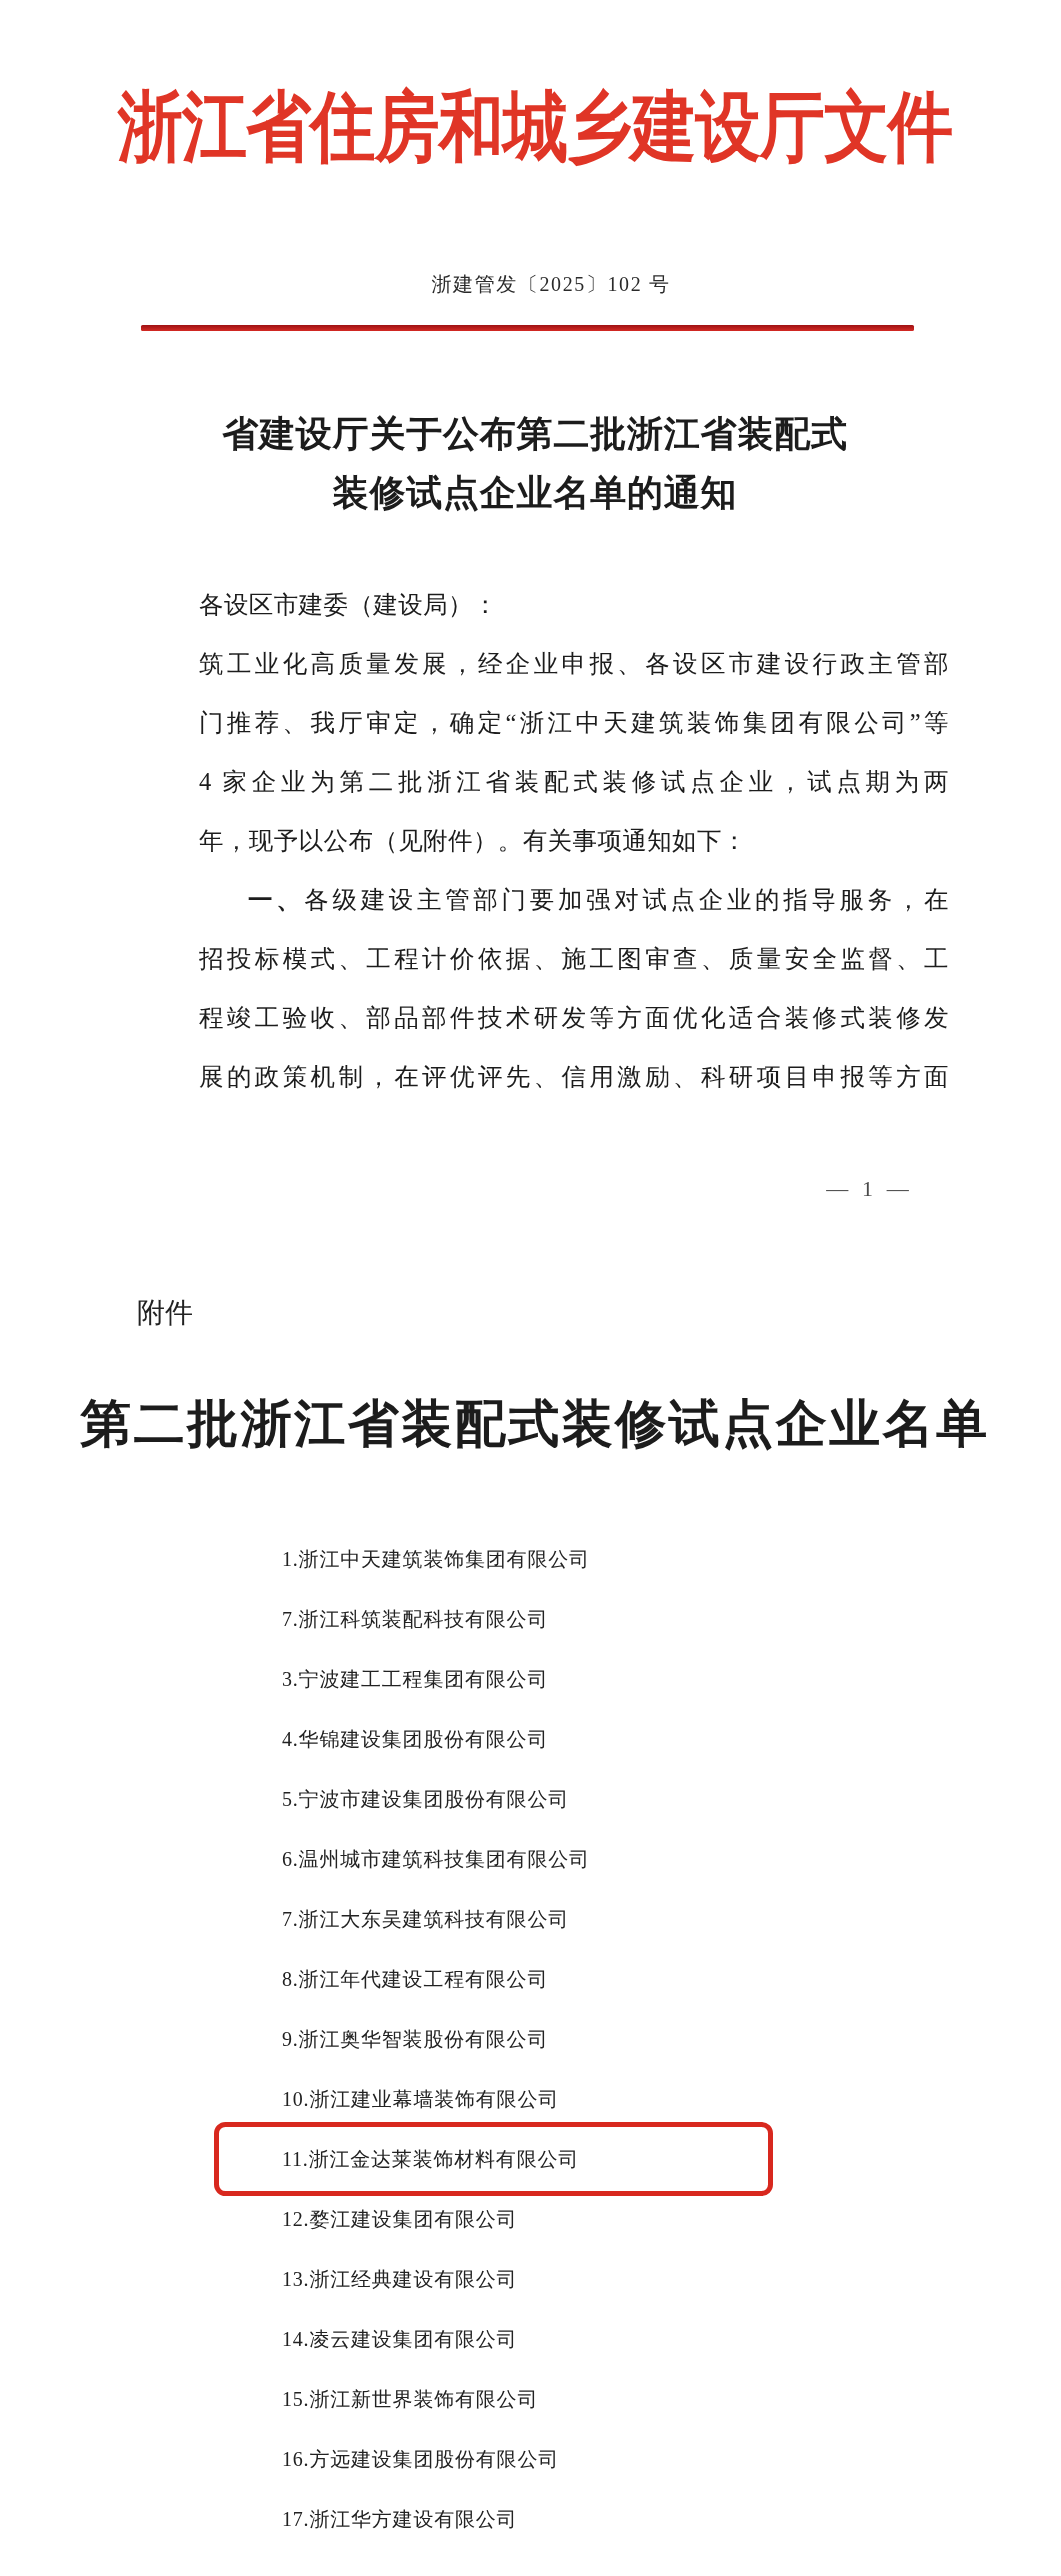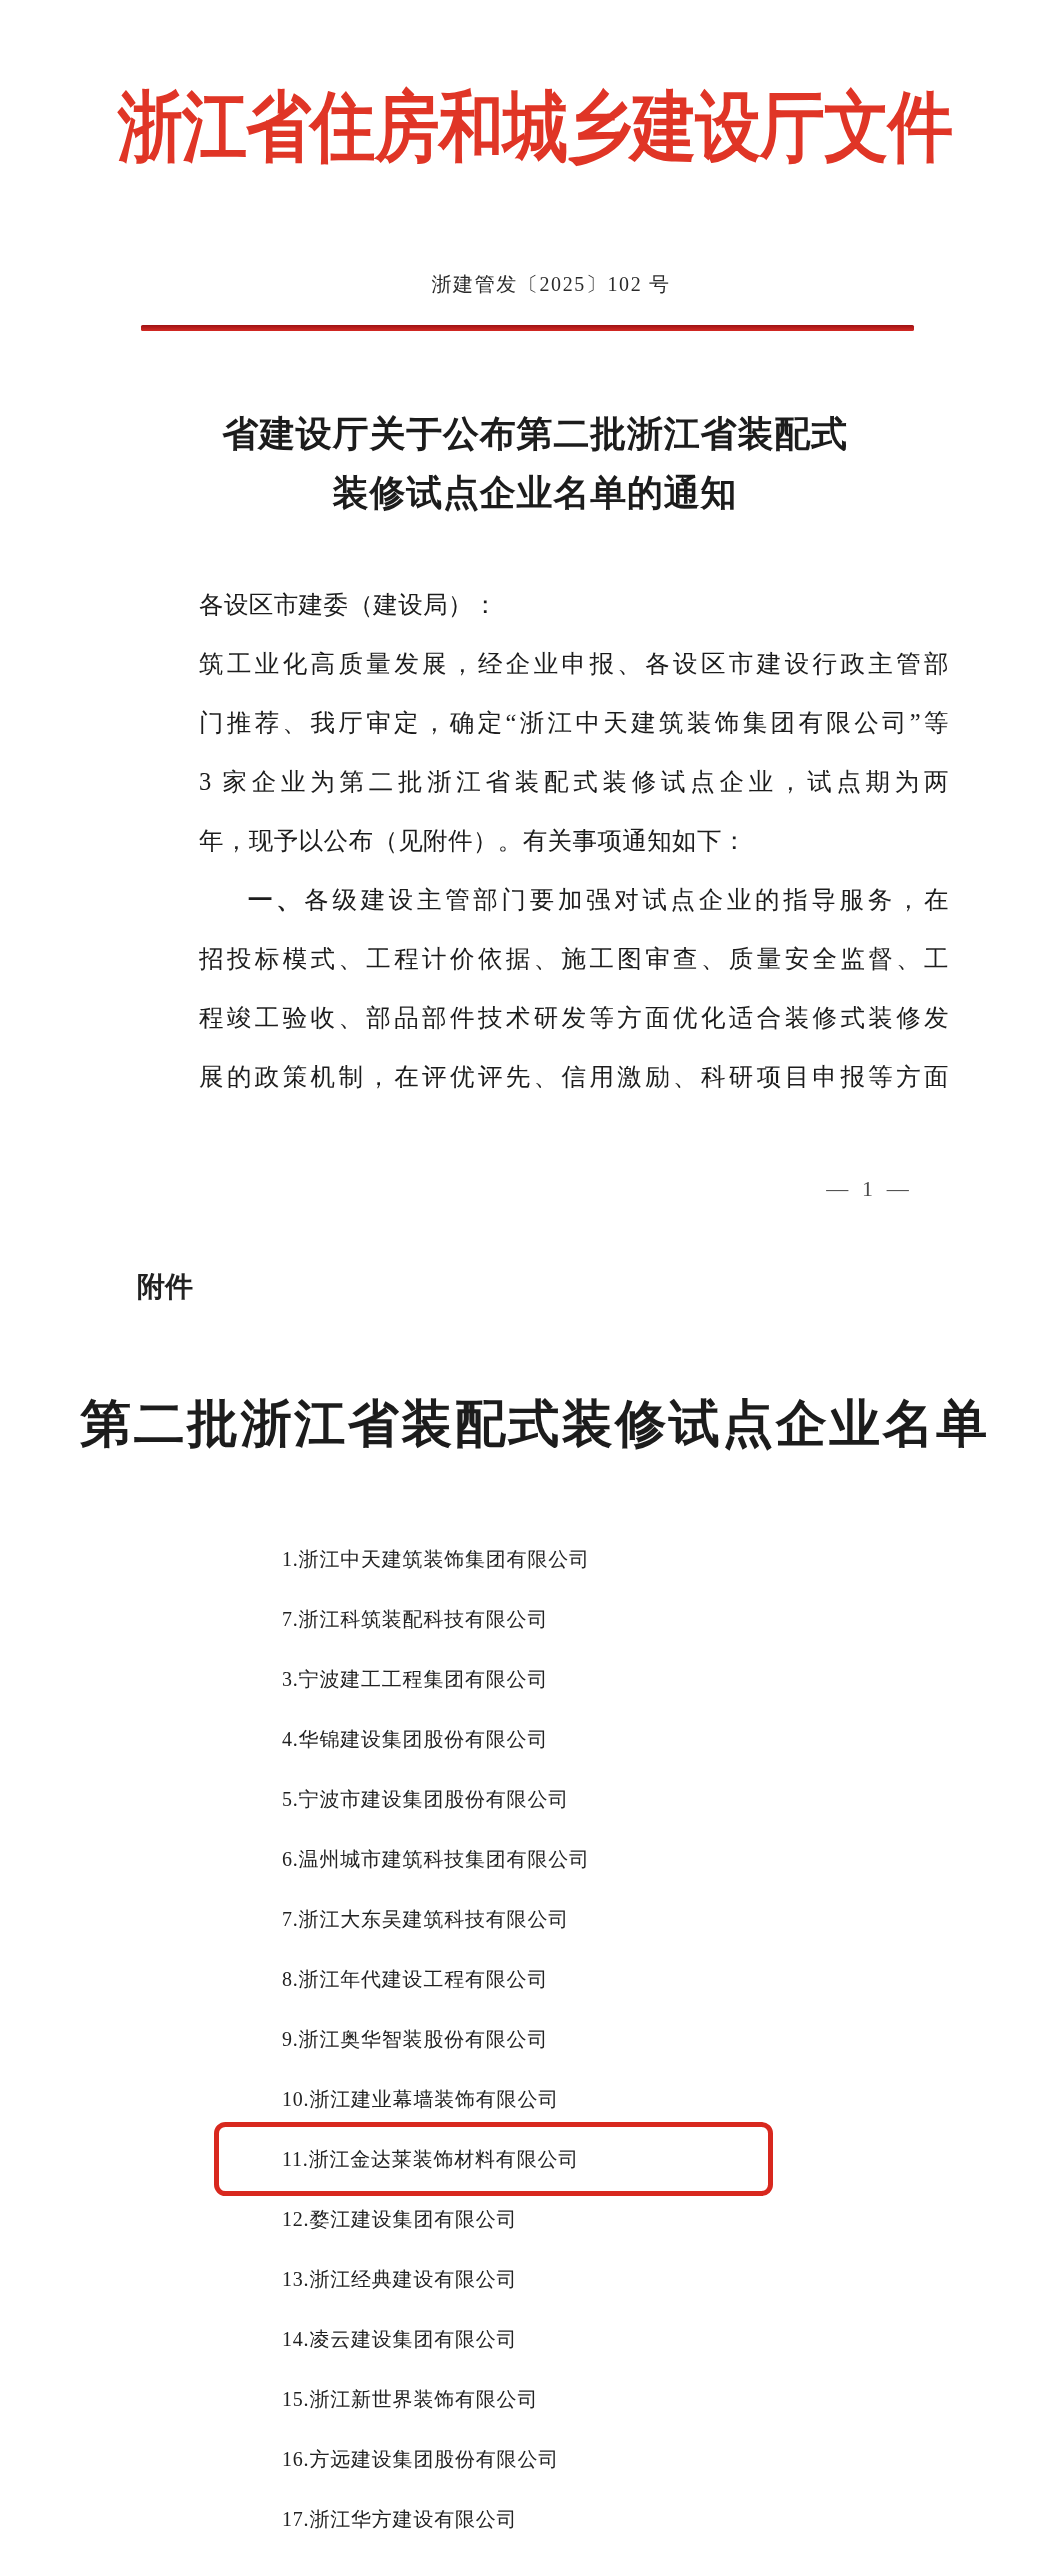--- a/index.html
+++ b/index.html
@@ -77,24 +77,24 @@
     left: 800px;
     width: 139px;
     text-align: center;
     font-size: 22px;
     color: #4a4a4a;
     letter-spacing: 4.1px;
     white-space: nowrap;
   }
   .attach-label {
     position: absolute;
-    top: 1268px;
+    top: 1294px;
     left: 137px;
     font-size: 28px;
-    font-weight: 700;
+    font-weight: 400;
     font-family: "Liberation Sans", "DejaVu Sans", sans-serif;
     color: #222222;
   }
   .attach-title {
     position: absolute;
     top: 1390px;
     left: 0;
     width: 100%;
     text-align: center;
     font-size: 51px;
@@ -141,21 +141,21 @@
 
   <div class="notice-title">
     <div>省建设厅关于公布第二批浙江省装配式</div>
     <div>装修试点企业名单的通知</div>
   </div>
 
   <div class="body-block">
     <div class="line">各设区市建委（建设局）：</div>
     <div class="line just">筑工业化高质量发展，经企业申报、各设区市建设行政主管部</div>
     <div class="line just">门推荐、我厅审定，确定“浙江中天建筑装饰集团有限公司”等</div>
-    <div class="line just">3 家企业为第二批浙江省装配式装修试点企业，试点期为两</div>
+    <div class="line just">4 家企业为第二批浙江省装配式装修试点企业，试点期为两</div>
     <div class="line">年，现予以公布（见附件）。有关事项通知如下：</div>
     <div class="line indent just"><b>一、</b><span>各级建设主管部门要加强对试点企业的指导服务，在</span></div>
     <div class="line just">招投标模式、工程计价依据、施工图审查、质量安全监督、工</div>
     <div class="line just">程竣工验收、部品部件技术研发等方面优化适合装修式装修发</div>
     <div class="line just">展的政策机制，在评优评先、信用激励、科研项目申报等方面</div>
   </div>
 
   <div class="page-number">— 1 —</div>
 
   <div class="attach-label">附件</div>

